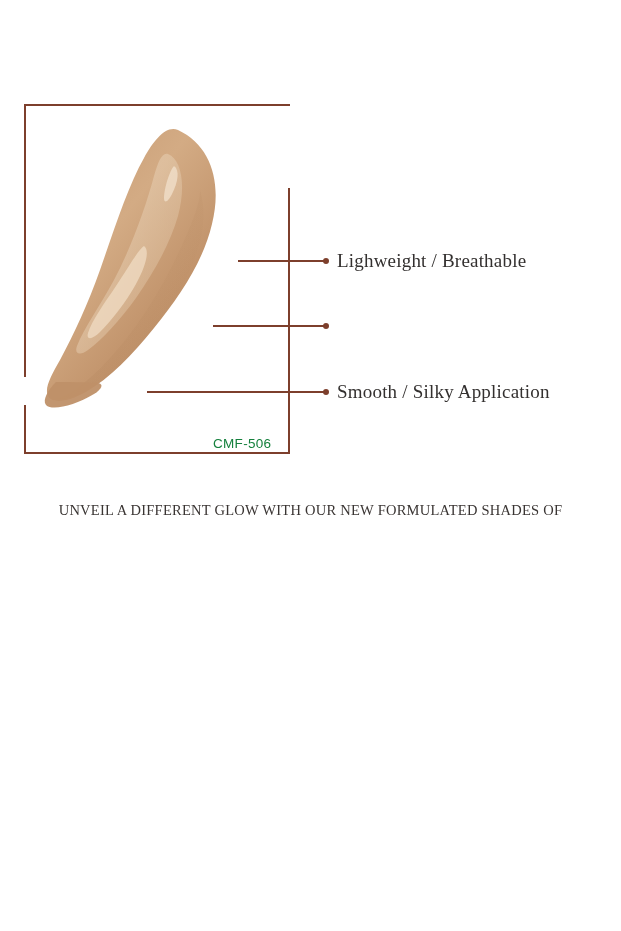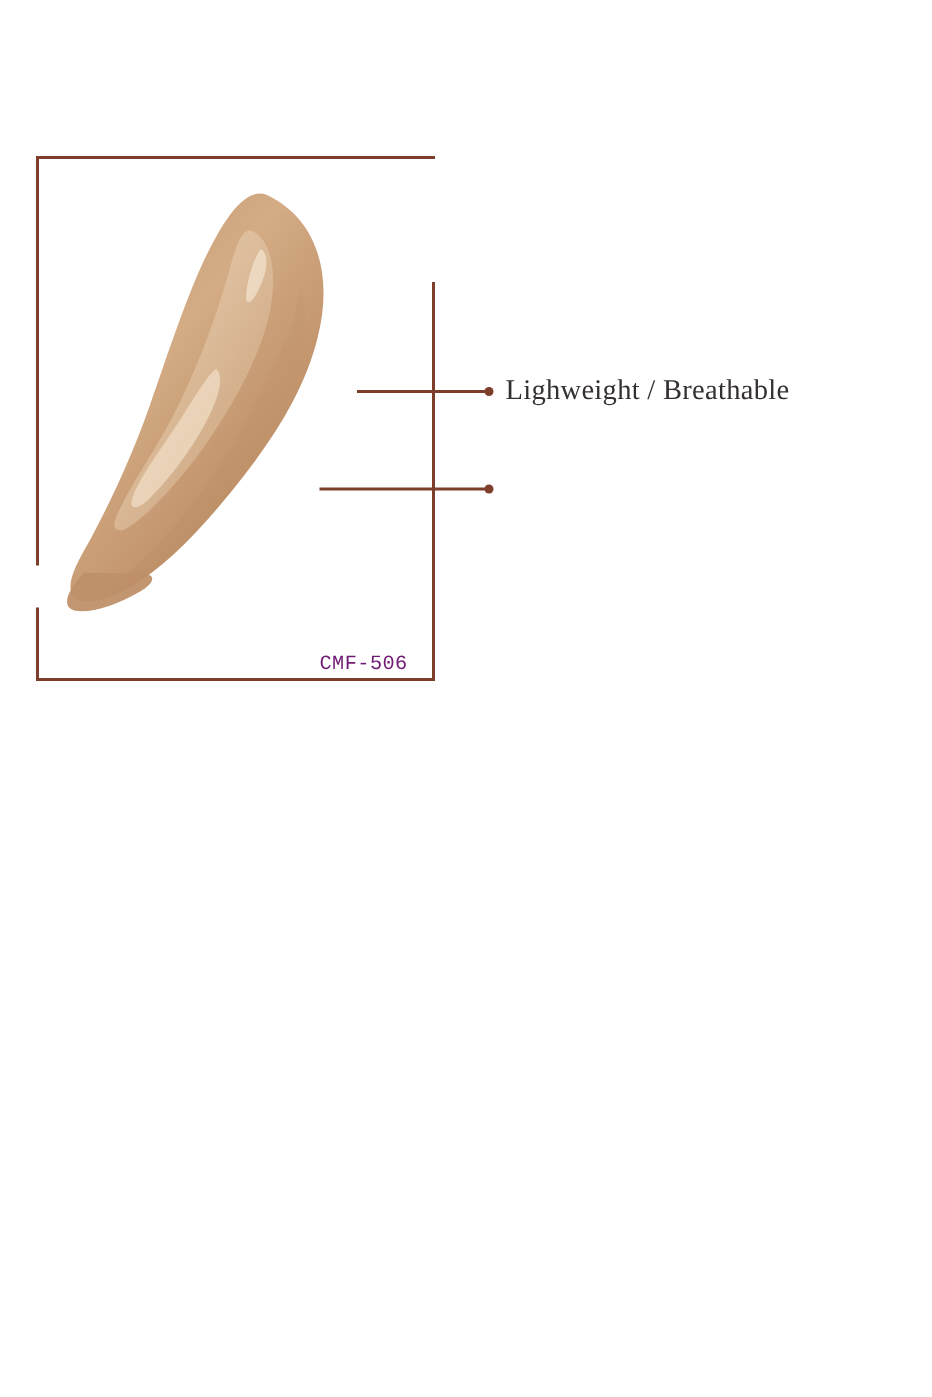--- a/index.html
+++ b/index.html
@@ -110,23 +110,23 @@
   #callout-2 { left: 213px; top: 317px; }
   #callout-2 .callout-line { width: 111px; }
   #callout-3 { left: 147px; top: 383px; }
   #callout-3 .callout-line { width: 177px; }
 
   
   #shade-code {
     position: absolute;
     left: 213px;
     top: 436px;
-    font-family: Liberation Mono, monospace;
+    font-family: Liberation Sans, sans-serif;
     font-size: 13.5px;
-    color: #701a75;
+    color: #15803d;
     letter-spacing: 0.3px;
   }
 
   
   #tagline {
     position: absolute;
     left: 0;
     top: 498px;
     width: 621px;
     text-align: center;
@@ -218,19 +218,25 @@
     <div class="callout-line"></div>
     <div class="callout-dot"></div>
     <div class="callout-label">Lighweight / Breathable</div>
   </div>
 
   <div class="callout" id="callout-2">
     <div class="callout-line"></div>
     <div class="callout-dot"></div>
   </div>
 
+  <div class="callout" id="callout-3">
+    <div class="callout-line"></div>
+    <div class="callout-dot"></div>
+    <div class="callout-label">Smooth / Silky Application</div>
+  </div>
 
   <div id="shade-code">CMF-506</div>
 
   <div id="tagline">
+    <span class="line">Unveil a different glow with our new formulated shades of</span>
   </div>
 
 </div>
 
 </body></html>

